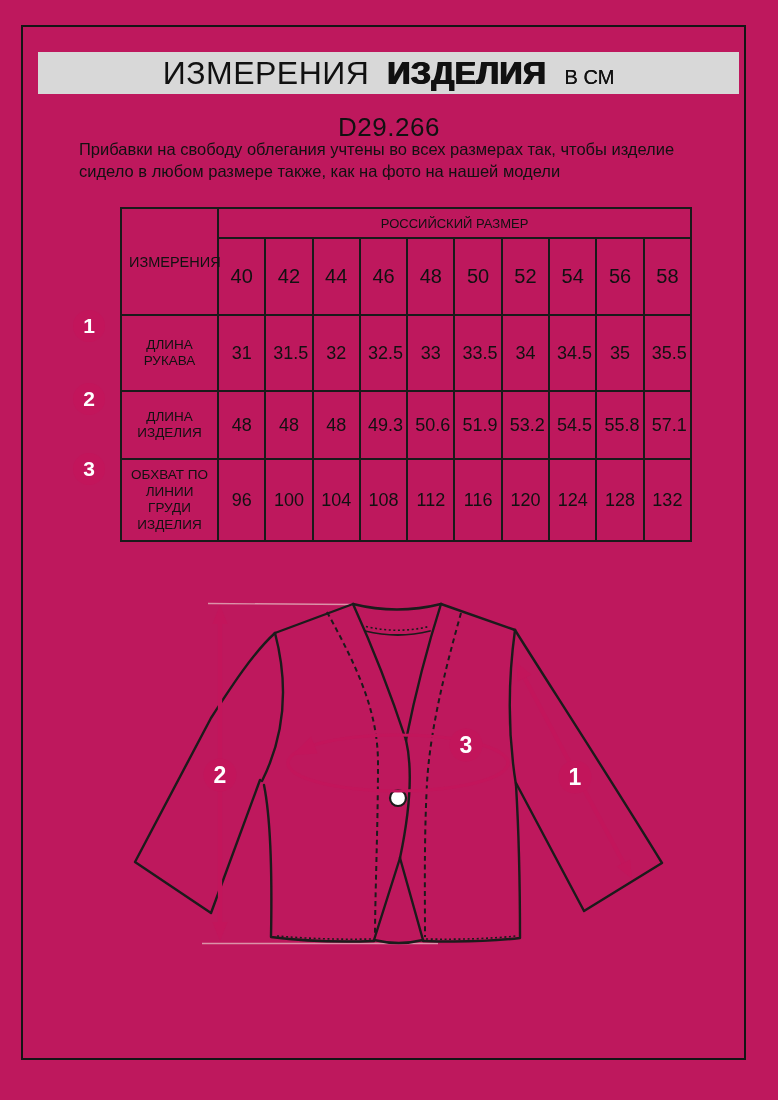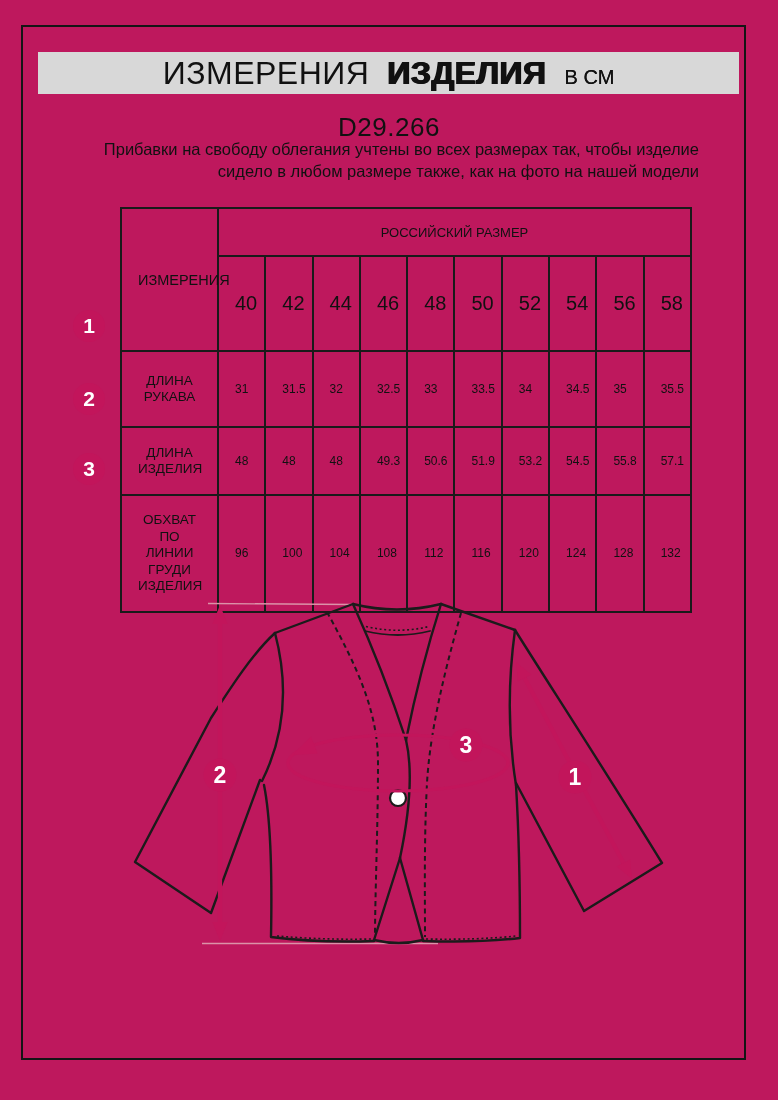--- a/index.html
+++ b/index.html
@@ -7,31 +7,31 @@
           font-family:"Liberation Sans",sans-serif;color:#111;overflow:hidden;}
   .frame{position:absolute;left:21px;top:25px;width:721px;height:1031px;border:2px solid #151515;}
   .title-bar{position:absolute;left:38px;top:52px;width:701px;height:42px;background:#d8d8d8;
              display:flex;align-items:baseline;justify-content:center;gap:18px;}
   .title-main{font-size:32px;font-weight:400;letter-spacing:.5px;line-height:42px;}
   .title-strong{font-size:32px;font-weight:700;letter-spacing:.5px;
                 text-shadow:.8px 0 currentColor,-.8px 0 currentColor;}
   .title-units{font-size:20px;font-weight:400;text-shadow:0 0 .6px currentColor;}
   .model-code{position:absolute;left:64px;top:112px;width:650px;text-align:center;
               font-size:26px;letter-spacing:.5px;}
-  .description{position:absolute;left:79px;top:139px;width:620px;text-align:right;
+  .description{position:absolute;left:79px;top:139px;width:620px;text-align:left;
                font-size:16.5px;line-height:21.5px;}
   table.size-table{position:absolute;left:120px;top:207px;width:570px;border-collapse:collapse;
                    table-layout:fixed;}
   table.size-table th,table.size-table td{border:2px solid #1a1a1a;text-align:center;
-                   vertical-align:middle;padding:16px;font-weight:400;}
+                   vertical-align:middle;padding:7px;font-weight:400;}
   .th-group{font-size:13px;height:14px;line-height:13px;}
   .th-size{font-size:20px;font-weight:700;height:61px;}
   .th-measure{font-size:14.5px;}
   .td-label{font-size:13.5px;line-height:16.5px;white-space:pre-line;margin-left:12px;}
-  .td-val{font-size:12px;}
+  .td-val{font-size:18px;}
   .row-1{height:76px;}.row-2{height:68px;}.row-3{height:69px;}
   .badge{position:absolute;width:32px;height:32px;border-radius:50%;background:#c2155b;
          color:#fff;display:flex;align-items:center;justify-content:center;
          font-size:21px;font-weight:700;transform:translate(-50%,-50%);}
   .note{position:absolute;left:39px;top:527px;width:700px;text-align:center;
         font-size:15px;font-weight:700;letter-spacing:.2px;}
   .diagram{position:absolute;left:88px;top:595px;}
 </style>
 </head>
 <body>

